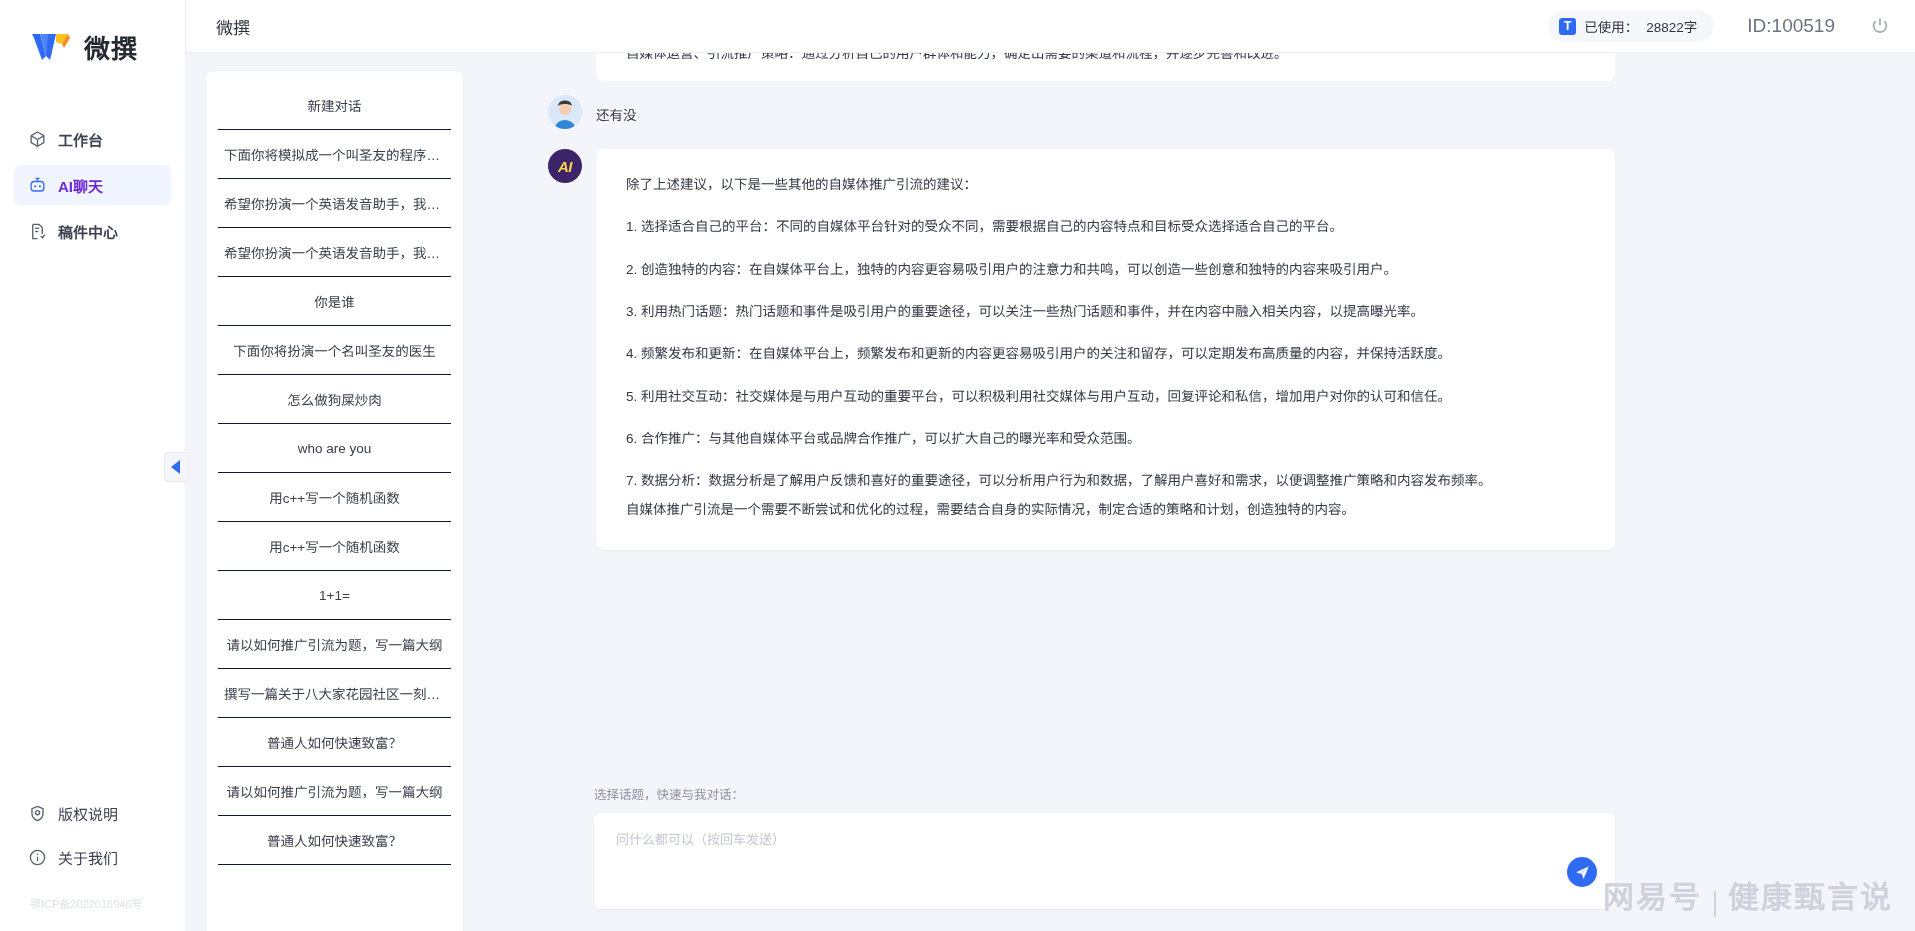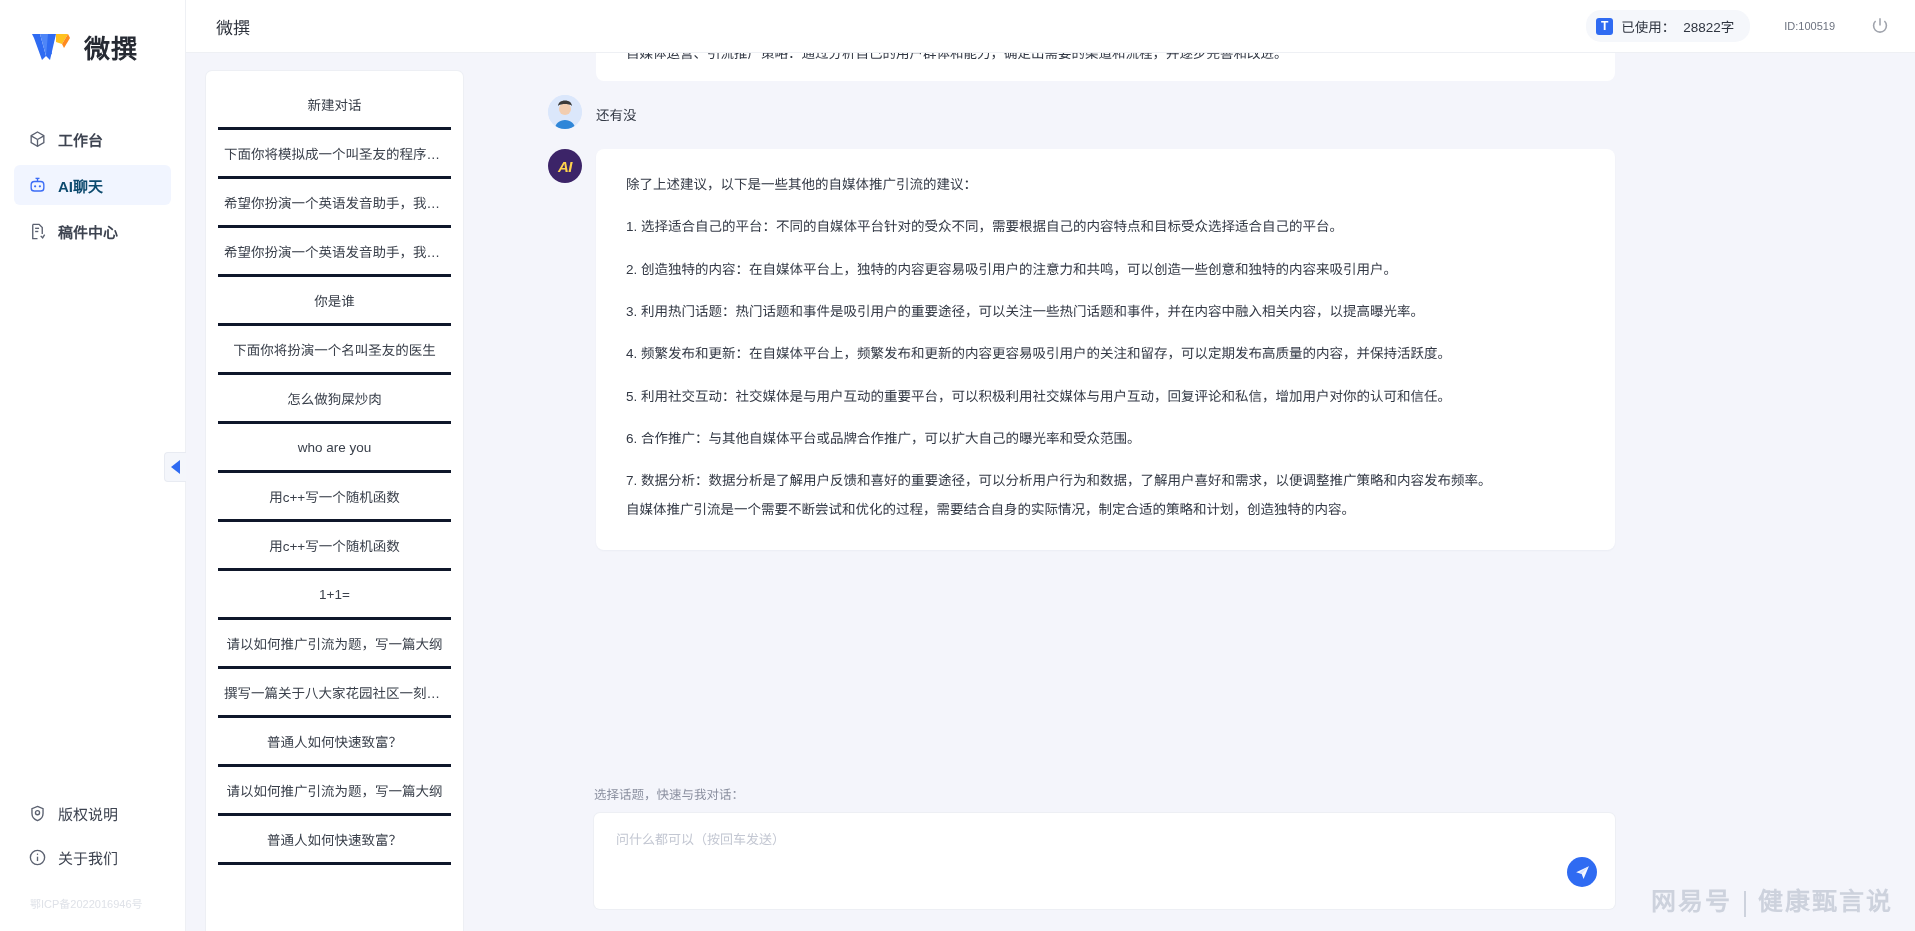--- a/index.html
+++ b/index.html
@@ -25,21 +25,21 @@
   .brand-mark { width: 46px; height: 34px; position: relative; }
   .brand-name { font-size: 26px; font-weight: 700; color: #262a33; letter-spacing: 1px; }
 
   .rail-nav { margin-top: 54px; display: flex; flex-direction: column; gap: 6px; padding: 0 14px; font-weight: bold; }
   .nav-item {
     display: flex; align-items: center; gap: 11px;
     height: 40px; padding: 0 14px; border-radius: 6px;
     font-size: 15px; color: #3d4350; cursor: pointer;
   }
   .nav-item .ico { width: 19px; height: 19px; display: block; flex: 0 0 19px; }
-  .nav-item.active { background: #f1f5ff; color: #0c4a6e; }
+  .nav-item.active { background: #f1f5ff; color: #6d28d9; }
   .nav-item.active .ico svg { stroke: #3b6cf6; }
 
   .rail-bottom { margin-top: auto; padding: 0 14px 14px; display: flex; flex-direction: column; gap: 4px; }
   .rail-legal { font-size: 11px; color: #dfe2e8; padding: 14px 0 6px 16px; white-space: nowrap; }
 
   
   .collapse-handle {
     position: absolute; left: 164px; top: 452px;
     width: 22px; height: 30px; border-radius: 4px 0 0 4px;
     background: #f4f6fb; border: 1px solid #e8ebf2; border-right: none;
@@ -64,42 +64,42 @@
   .usage-chip {
     display: flex; align-items: center; gap: 8px;
     background: #f5f7fb; border-radius: 15px; padding: 6px 16px 6px 10px;
     font-size: 13.5px; color: #2f3540;
   }
   .usage-icon {
     width: 17px; height: 17px; border-radius: 3px; background: #2f6bf2;
     color: #fff; font-size: 12px; font-weight: 700;
     display: flex; align-items: center; justify-content: center; line-height: 1;
   }
-  .user-id { font-size: 11px; color: #6d7380; }
+  .user-id { font-size: 19px; color: #6d7380; }
   .power-btn { width: 22px; height: 22px; cursor: pointer; opacity: .65; }
 
   
   .body-wrap { flex: 1 1 auto; display: flex; min-height: 0; background: #f4f5fb; }
 
   
   .convo-panel {
     width: 292px; flex: 0 0 292px;
     padding: 18px 15px 0 20px;
     background: #f4f5fb;
     overflow: hidden;
   }
   .convo-card {
     background: #ffffff; border-radius: 6px;
     height: 878px; overflow: hidden;
     padding: 10px 12px 0;
     box-shadow: 0 0 0 1px #edeff4;
   }
   .convo-item {
     height: 49px; display: flex; align-items: center; justify-content: center;
-    border-bottom: 3px solid #0f172a;
+    border-bottom: 1px solid #0f172a;
     font-size: 13.5px; color: #3a404b; cursor: pointer;
     padding: 0 6px; text-align: center;
     white-space: nowrap; overflow: hidden; text-overflow: ellipsis;
   }
   .convo-item span {
     display: block; width: 100%;
     white-space: nowrap; overflow: hidden; text-overflow: ellipsis;
   }
   .convo-item.new-chat { color: #3a404b; }
 
@@ -158,21 +158,21 @@
     position: absolute; right: 18px; bottom: 22px;
     width: 30px; height: 30px; border-radius: 50%;
     background: #2f6bf2; border: none; cursor: pointer;
     display: flex; align-items: center; justify-content: center;
   }
 
   
   .watermark {
     position: absolute; right: 22px; bottom: 14px;
     display: flex; align-items: flex-end; gap: 12px;
-    font-size: 25px; color: #cdd2dd; font-weight: 700; letter-spacing: 2px;
+    font-size: 31px; color: #cdd2dd; font-weight: 700; letter-spacing: 2px;
     user-select: none; z-index: 20;
   }
   .watermark .bar { width: 2px; height: 26px; background: #cdd2dd; }
 </style>
 </head>
 <body>
 
 <div class="app">
 
   <aside class="rail">

